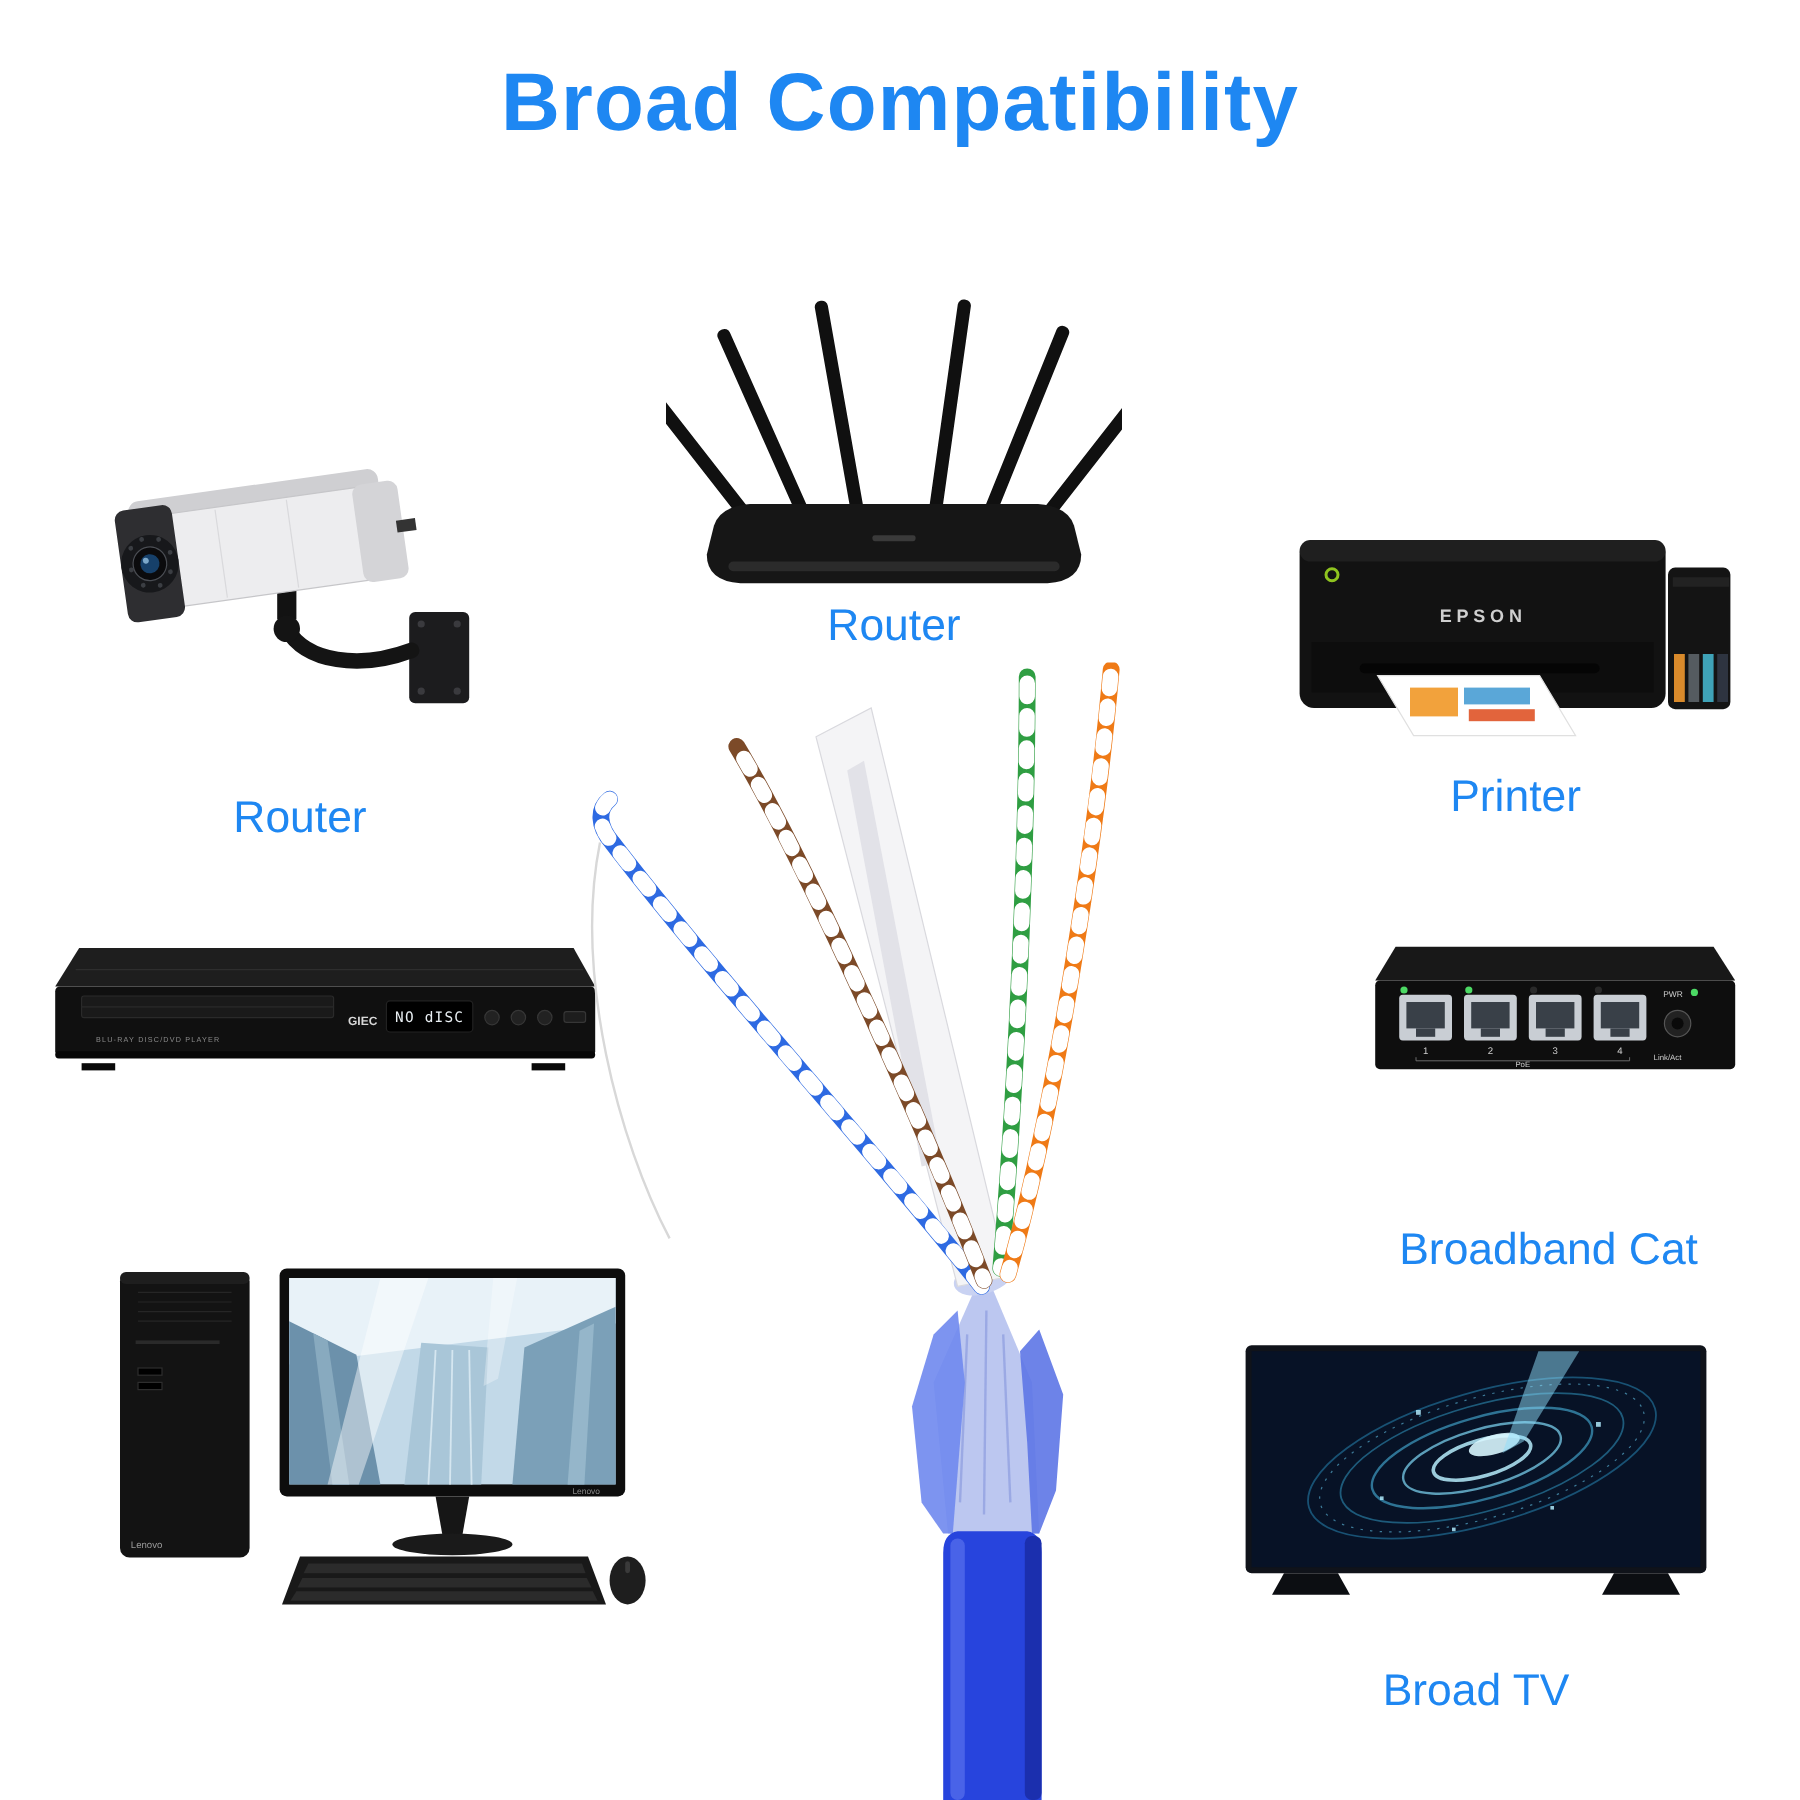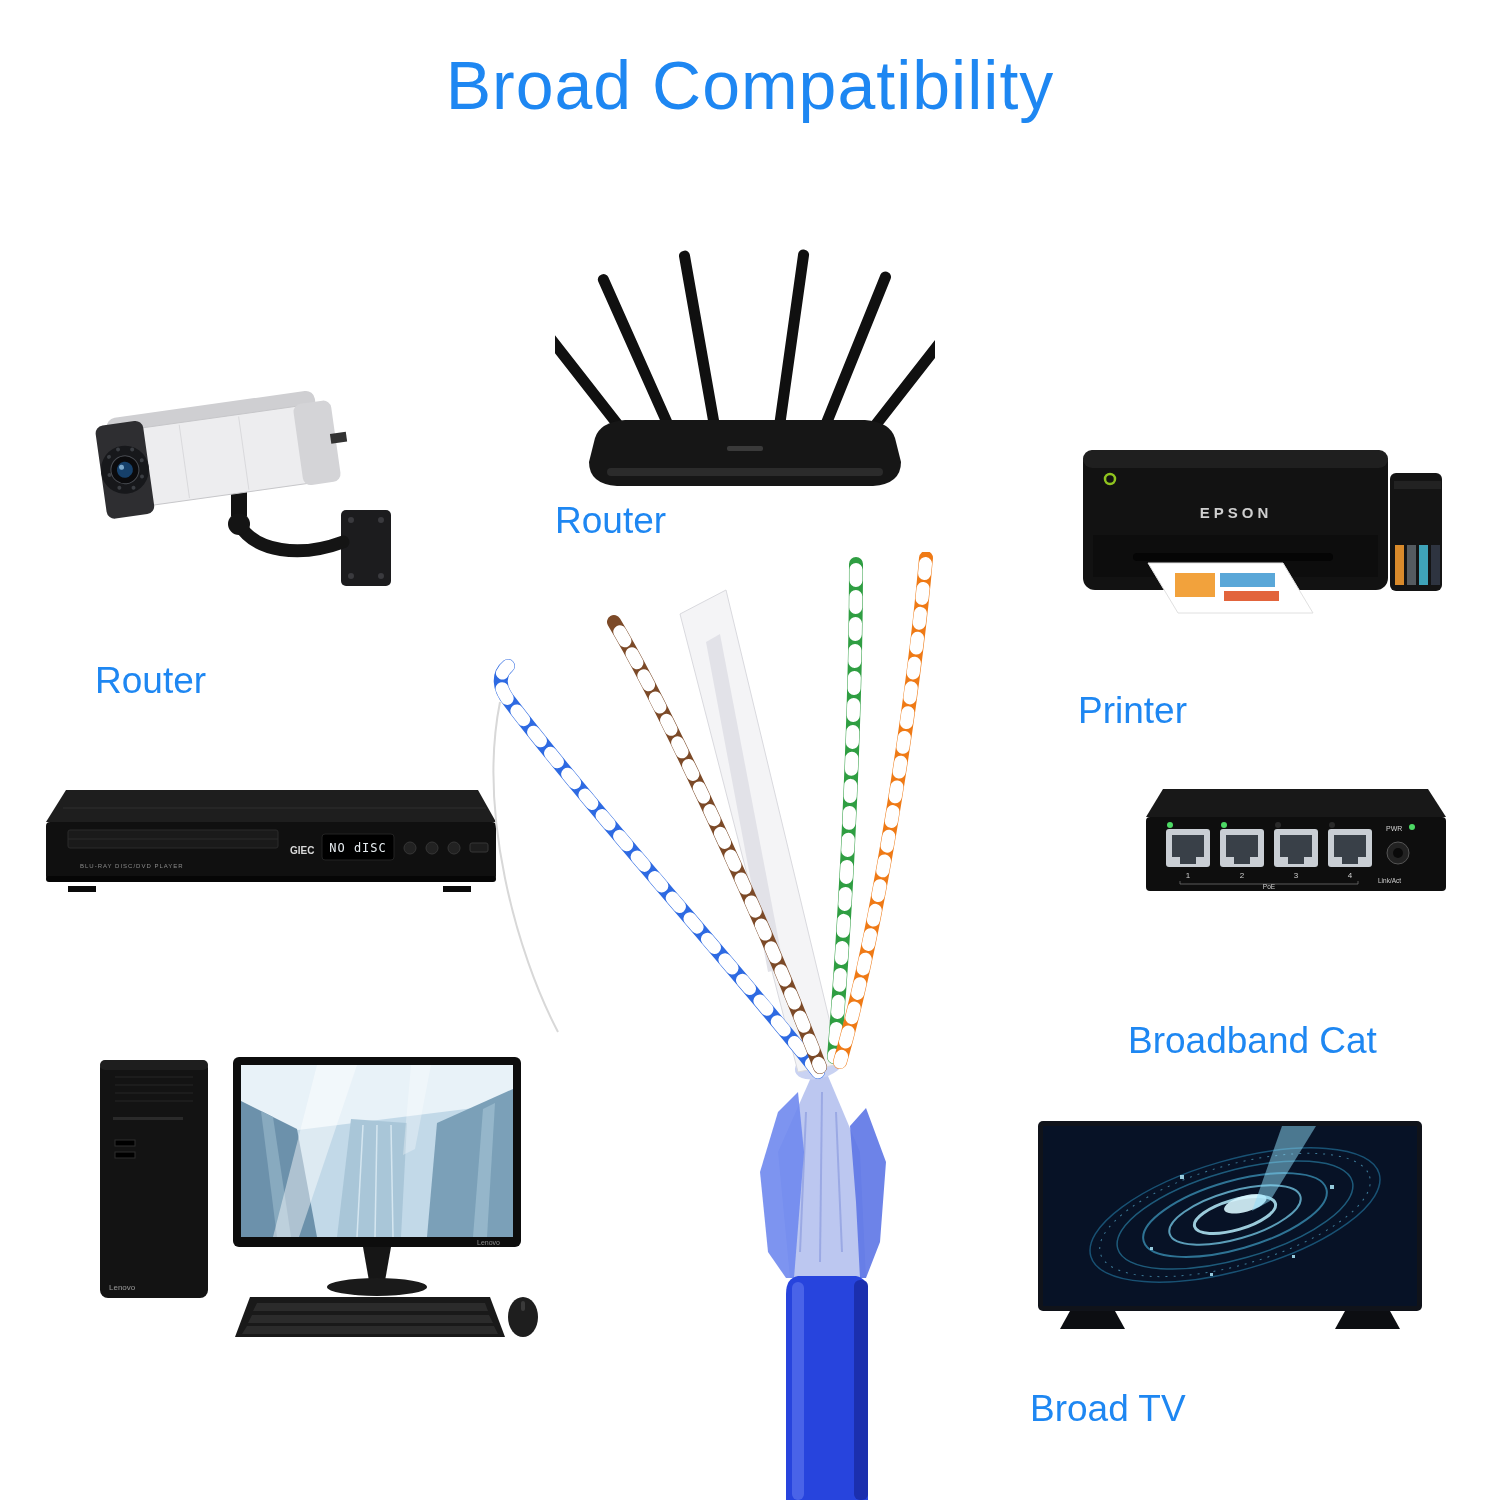--- a/index.html
+++ b/index.html
@@ -1,24 +1,24 @@
 <!DOCTYPE html>
 <html style="--accent: #1e87f2;"><head>
 <meta charset="utf-8">
 <style>
   *{margin:0;padding:0;box-sizing:border-box}
   html,body{background:#ffffff}
   #canvas{position:relative;width:1500px;height:1500px;background:#ffffff;overflow:hidden;
           font-family:"Liberation Sans",sans-serif}
   .abs{position:absolute}
   .page-title{position:absolute;left:0;top:46px;width:100%;text-align:center;
-              font-size:68px;font-weight:400;color:var(--accent,#1e87f2);letter-spacing:1px}
+              font-size:68px;font-weight:700;color:var(--accent,#1e87f2);letter-spacing:1px}
   .page-subtitle{position:absolute;left:0;top:146px;width:100%;text-align:center;
                  font-size:31px;color:var(--accent,#1e87f2)}
-  .device-label{position:absolute;font-size:37px;color:var(--accent,#1e87f2)}
+  .device-label{position:absolute;text-align:center;font-size:37px;color:var(--accent,#1e87f2)}
   svg{display:block}
 </style>
 </head>
 <body>
 
 <div id="canvas">
 
   <div class="page-title">Broad Compatibility</div>
 
   <svg class="abs" style="left:555px;top:238px" width="380" height="255" viewBox="0 0 380 255">
@@ -96,21 +96,21 @@
     <rect x="146" y="176" width="55" height="10" fill="#e2643c"></rect>
     <rect x="312" y="58" width="52" height="118" rx="6" fill="#141414"></rect>
     <g>
       <rect x="317" y="130" width="9" height="40" fill="#d98a2b"></rect>
       <rect x="329" y="130" width="9" height="40" fill="#555b60"></rect>
       <rect x="341" y="130" width="9" height="40" fill="#3fa3b8"></rect>
       <rect x="353" y="130" width="9" height="40" fill="#2e3440"></rect>
       <rect x="316" y="66" width="47" height="8" fill="#222222"></rect>
     </g>
   </svg>
-  <div class="device-label" style="left:1078px;top:690px;width:370px">Printer</div>
+  <div class="device-label" style="left:1078px;top:643px;width:370px">Printer</div>
 
   <svg class="abs" style="left:38px;top:772px" width="465" height="140" viewBox="0 0 465 140">
     <polygon points="28,18 440,18 458,50 8,50" fill="#1e1e1e"></polygon>
     <line x1="25" y1="36" x2="448" y2="36" stroke="#2e2e2e"></line>
     <rect x="8" y="50" width="450" height="58" rx="4" fill="#101010"></rect>
     <rect x="8" y="104" width="450" height="6" rx="3" fill="#060606"></rect>
     <rect x="30" y="114" width="28" height="6" fill="#0a0a0a"></rect>
       <rect x="405" y="114" width="28" height="6" fill="#0a0a0a"></rect>
     <rect x="30" y="58" width="210" height="18" rx="2" fill="#1a1a1a" stroke="#2a2a2a"></rect>
     <line x1="30" y1="67" x2="240" y2="67" stroke="#2a2a2a"></line>

